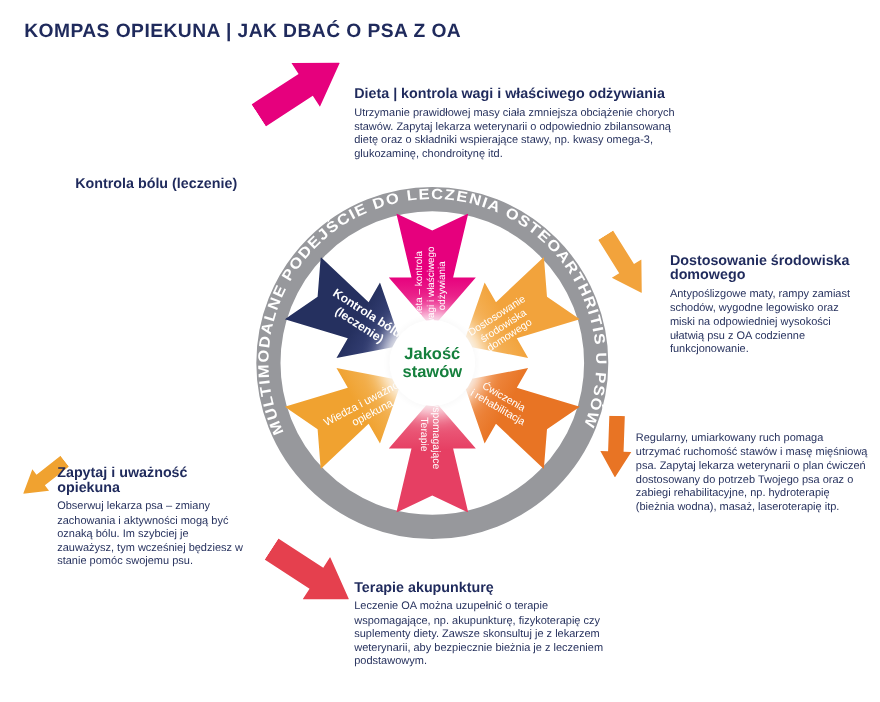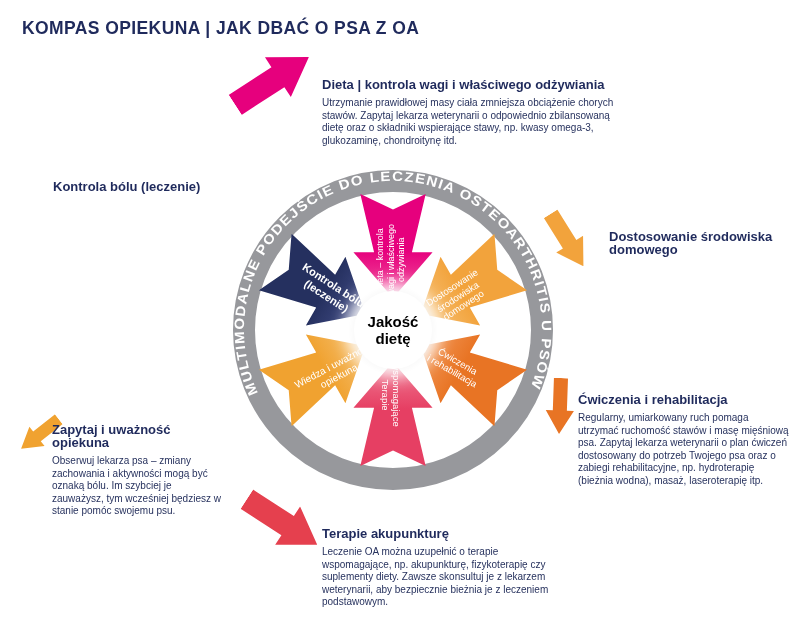--- a/index.html
+++ b/index.html
@@ -27,39 +27,39 @@
   .lbl-kontrola{left:278px;top:278px;width:104px;transform:rotate(33deg);font-size:11px;font-weight:bold;line-height:12.5px;}
   .lbl-dost{left:408px;top:281px;width:100px;transform:rotate(-33deg);font-size:9.5px;line-height:10.5px;}
   .lbl-cwicz{left:403px;top:355px;width:104px;transform:rotate(30deg);font-size:9.5px;line-height:11px;}
   .lbl-wiedza{left:279px;top:359px;width:114px;transform:rotate(-28deg);font-size:10px;line-height:11.5px;}
   .lbl-terapie{left:346px;top:384px;width:90px;transform:rotate(90deg);font-size:9.5px;line-height:11px;
                display:flex;flex-direction:column-reverse;}
 
   .center-circle{position:absolute;left:354px;top:291px;width:78px;height:78px;border-radius:50%;
                  background:#fff;z-index:5;display:flex;flex-direction:column;align-items:center;justify-content:center;
                  box-shadow:0 0 16px 8px rgba(255,255,255,.95),0 0 6px rgba(0,0,0,.18);}
-  .center-circle span{font-size:15px;font-weight:bold;color:#000000;line-height:17px;}
+  .center-circle span{font-size:15px;font-weight:bold;color:#15803d;line-height:17px;}
 
   
   .arrow{position:absolute;z-index:0;
          clip-path:polygon(0% 28%,58% 28%,58% 6%,100% 50%,58% 94%,58% 72%,0% 72%);}
   .ar-dieta{left:228px;top:54px;width:88px;height:54px;background:#e6007d;transform:rotate(-33deg);}
   .ar-kontrola{left:257px;top:246px;width:27px;height:25px;background:#25305f;
                clip-path:polygon(100% 0,100% 100%,0 50%);transform:rotate(-15deg);}
   .ar-dost{left:536px;top:222px;width:62px;height:36px;background:#f2a33c;transform:rotate(58deg);}
   .ar-cwicz{left:532px;top:390px;width:56px;height:32px;background:#e87424;transform:rotate(92deg);}
   .ar-wiedza{left:16px;top:420px;width:48px;height:28px;background:#f0a230;transform:rotate(142deg);}
   .ar-terapie{left:240px;top:496px;width:84px;height:52px;background:#e5404e;transform:rotate(33deg);}
 
   
   .callout{position:absolute;color:#27325e;}
   .callout .h{font-size:13px;font-weight:bold;color:#1f2a5c;line-height:13px;margin-bottom:6px;}
   .callout .b{font-size:10px;line-height:12.5px;}
   .co-dieta{left:322px;top:78px;width:300px;}
-  .co-kontrola{left:53px;top:180px;width:178px;}
+  .co-kontrola{left:53px;top:160px;width:178px;text-align:center;}
   .co-dost{left:609px;top:230px;width:172px;}
   .co-cwicz{left:578px;top:393px;width:212px;}
   .co-wiedza{left:52px;top:423px;width:170px;}
   .co-terapie{left:322px;top:527px;width:248px;}
 </style>
 </head>
 <body>
 
 <div class="page">
 
@@ -113,38 +113,38 @@
     <div>Wiedza i uważność</div>
     <div>opiekuna</div>
   </div>
   <div class="seg-label lbl-kontrola">
     <div>Kontrola bólu</div>
     <div>(leczenie)</div>
   </div>
 
   <div class="center-circle">
     <span>Jakość</span>
-    <span>dietę</span>
+    <span>stawów</span>
   </div>
 
   <div class="callout co-dieta">
     <div class="h">Dieta | kontrola wagi i właściwego odżywiania</div>
     <div class="b">Utrzymanie prawidłowej masy ciała zmniejsza obciążenie chorych stawów. Zapytaj lekarza weterynarii o odpowiednio zbilansowaną dietę oraz o składniki wspierające stawy, np. kwasy omega-3, glukozaminę, chondroitynę itd.</div>
   </div>
 
   <div class="callout co-kontrola">
     <div class="h">Kontrola bólu (leczenie)</div>
   </div>
 
   <div class="callout co-dost">
     <div class="h">Dostosowanie środowiska domowego</div>
+    <div class="b">Antypoślizgowe maty, rampy zamiast schodów, wygodne legowisko oraz miski na odpowiedniej wysokości ułatwią psu z OA codzienne funkcjonowanie.</div>
   </div>
 
   <div class="callout co-cwicz">
-    <div class="h">Ćwiczenia i rehabilitacja</div>
     <div class="b">Regularny, umiarkowany ruch pomaga utrzymać ruchomość stawów i masę mięśniową psa. Zapytaj lekarza weterynarii o plan ćwiczeń dostosowany do potrzeb Twojego psa oraz o zabiegi rehabilitacyjne, np. hydroterapię (bieżnia wodna), masaż, laseroterapię itp.</div>
   </div>
 
   <div class="callout co-wiedza">
     <div class="h">Zapytaj i uważność opiekuna</div>
     <div class="b">Obserwuj lekarza psa – zmiany zachowania i aktywności mogą być oznaką bólu. Im szybciej je zauważysz, tym wcześniej będziesz w stanie pomóc swojemu psu.</div>
   </div>
 
   <div class="callout co-terapie">
     <div class="h">Terapie akupunkturę</div>

